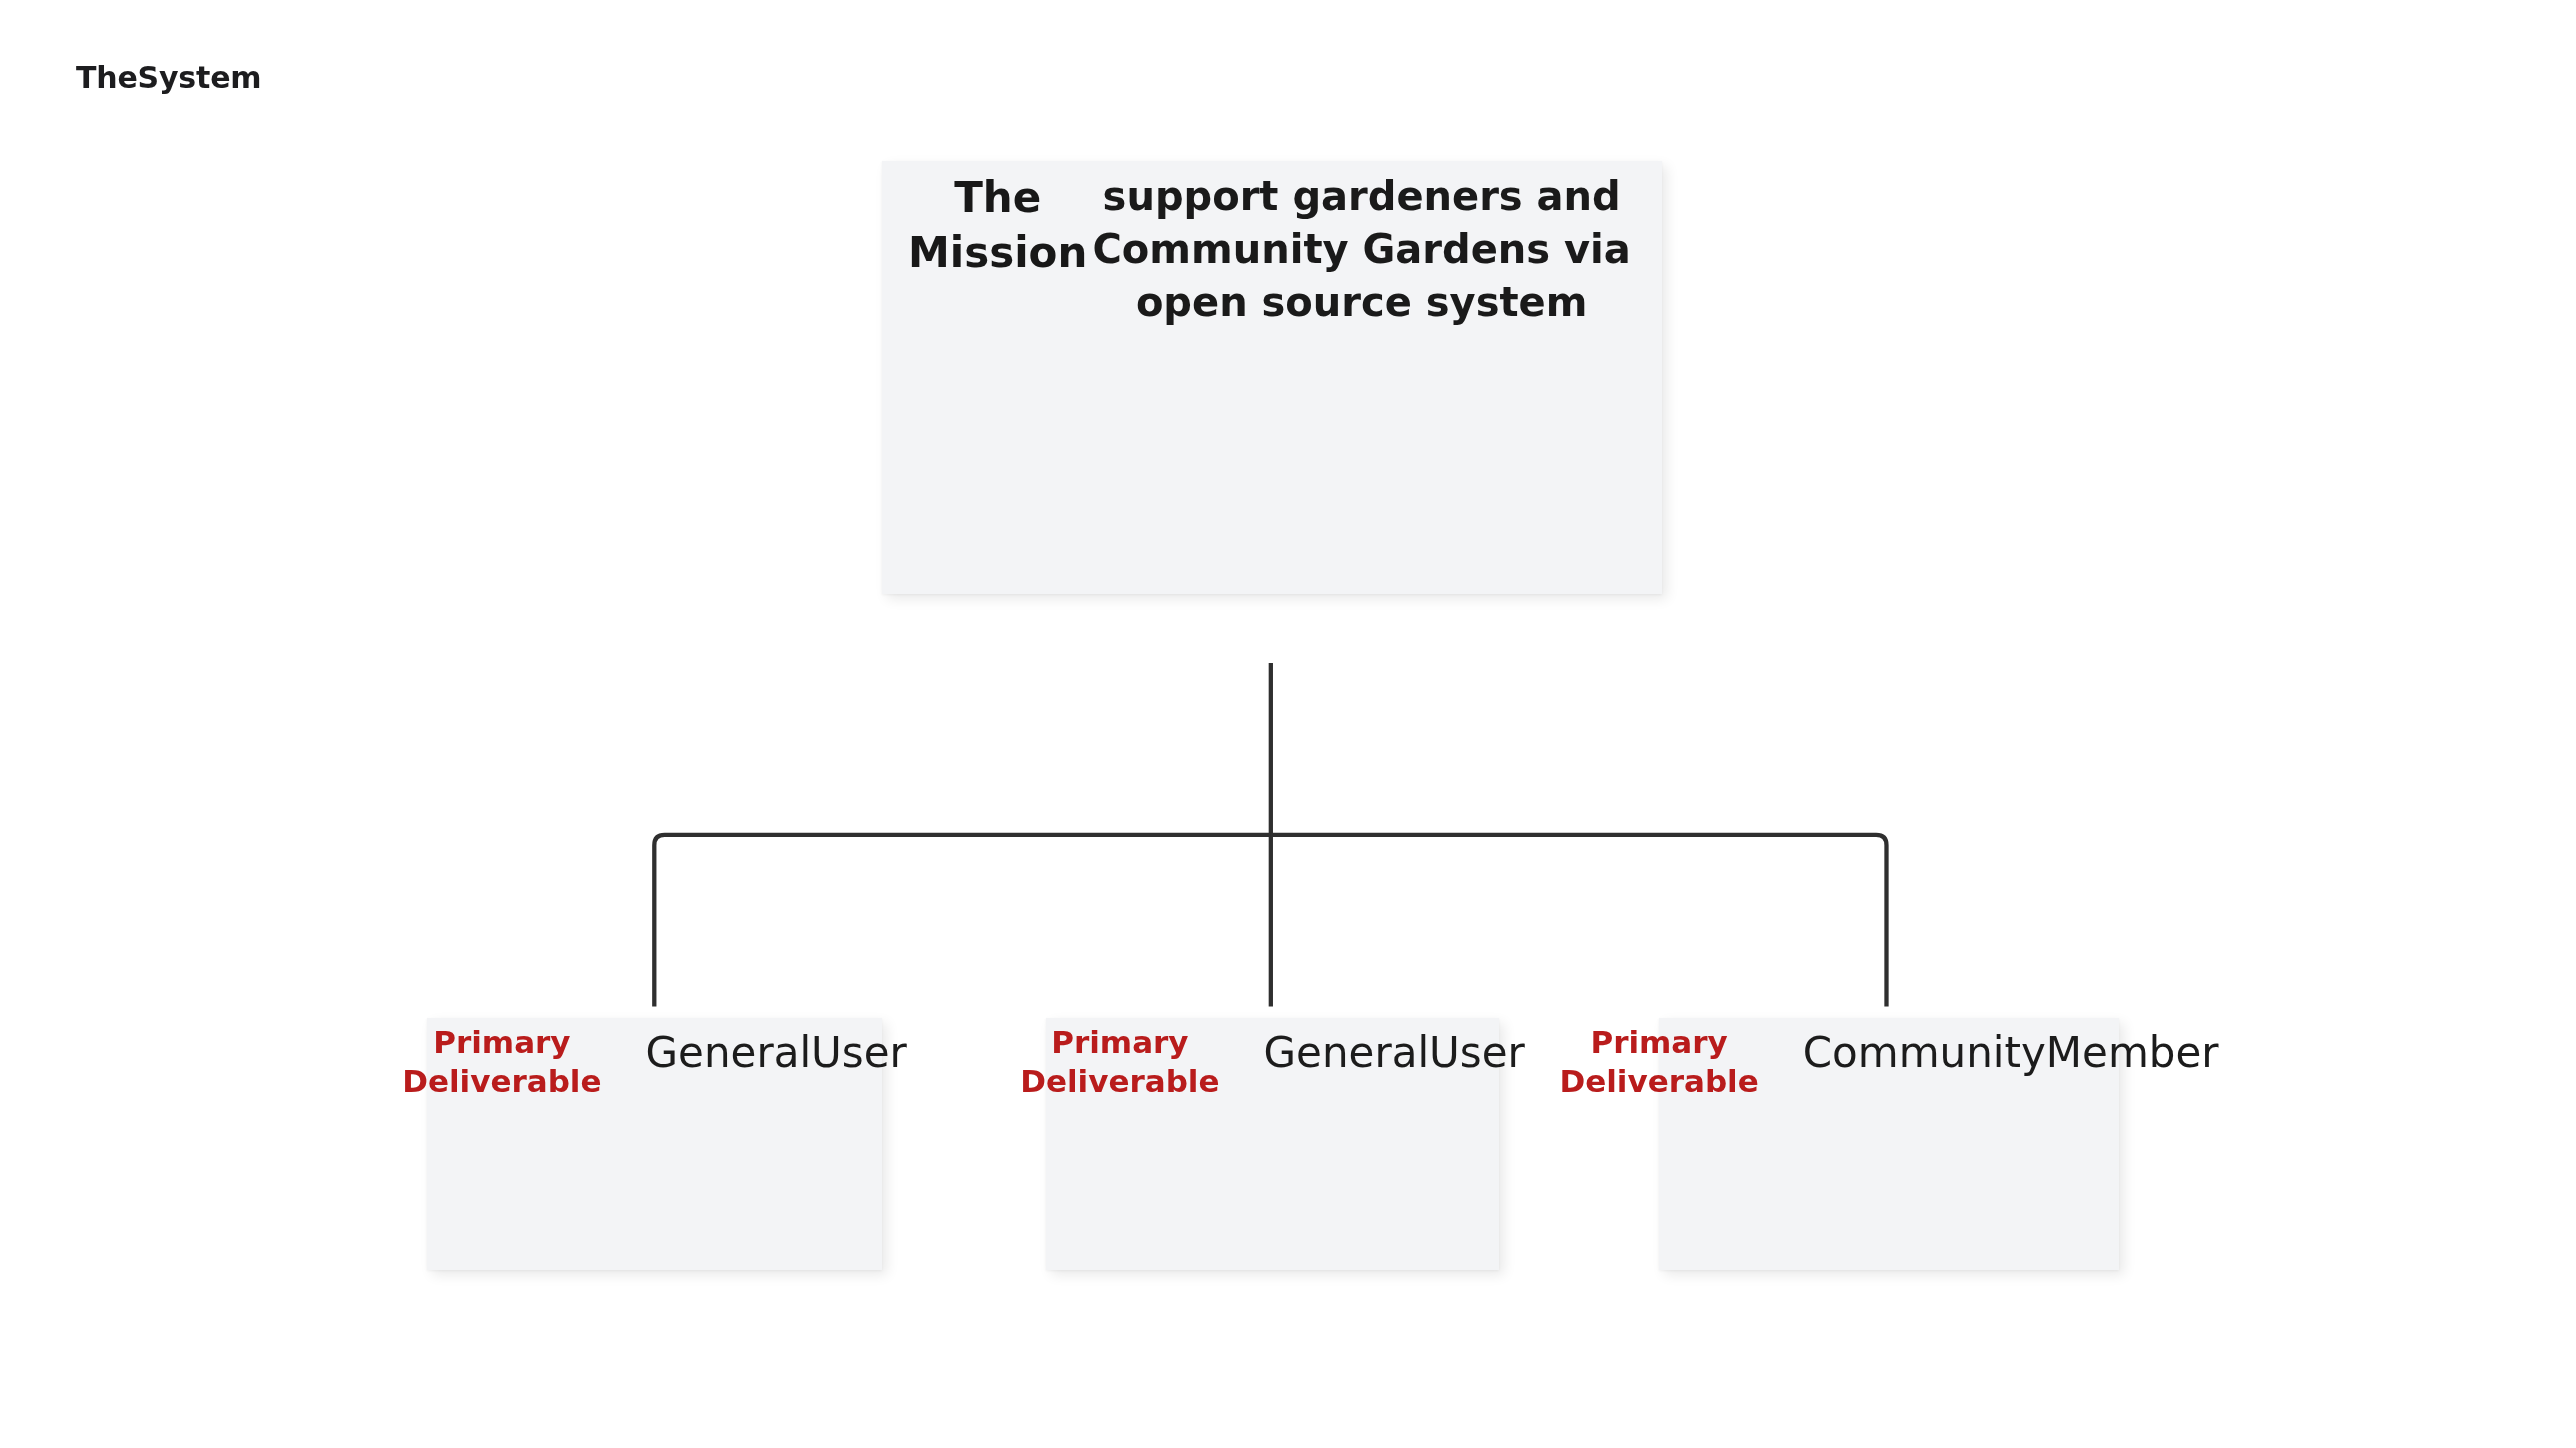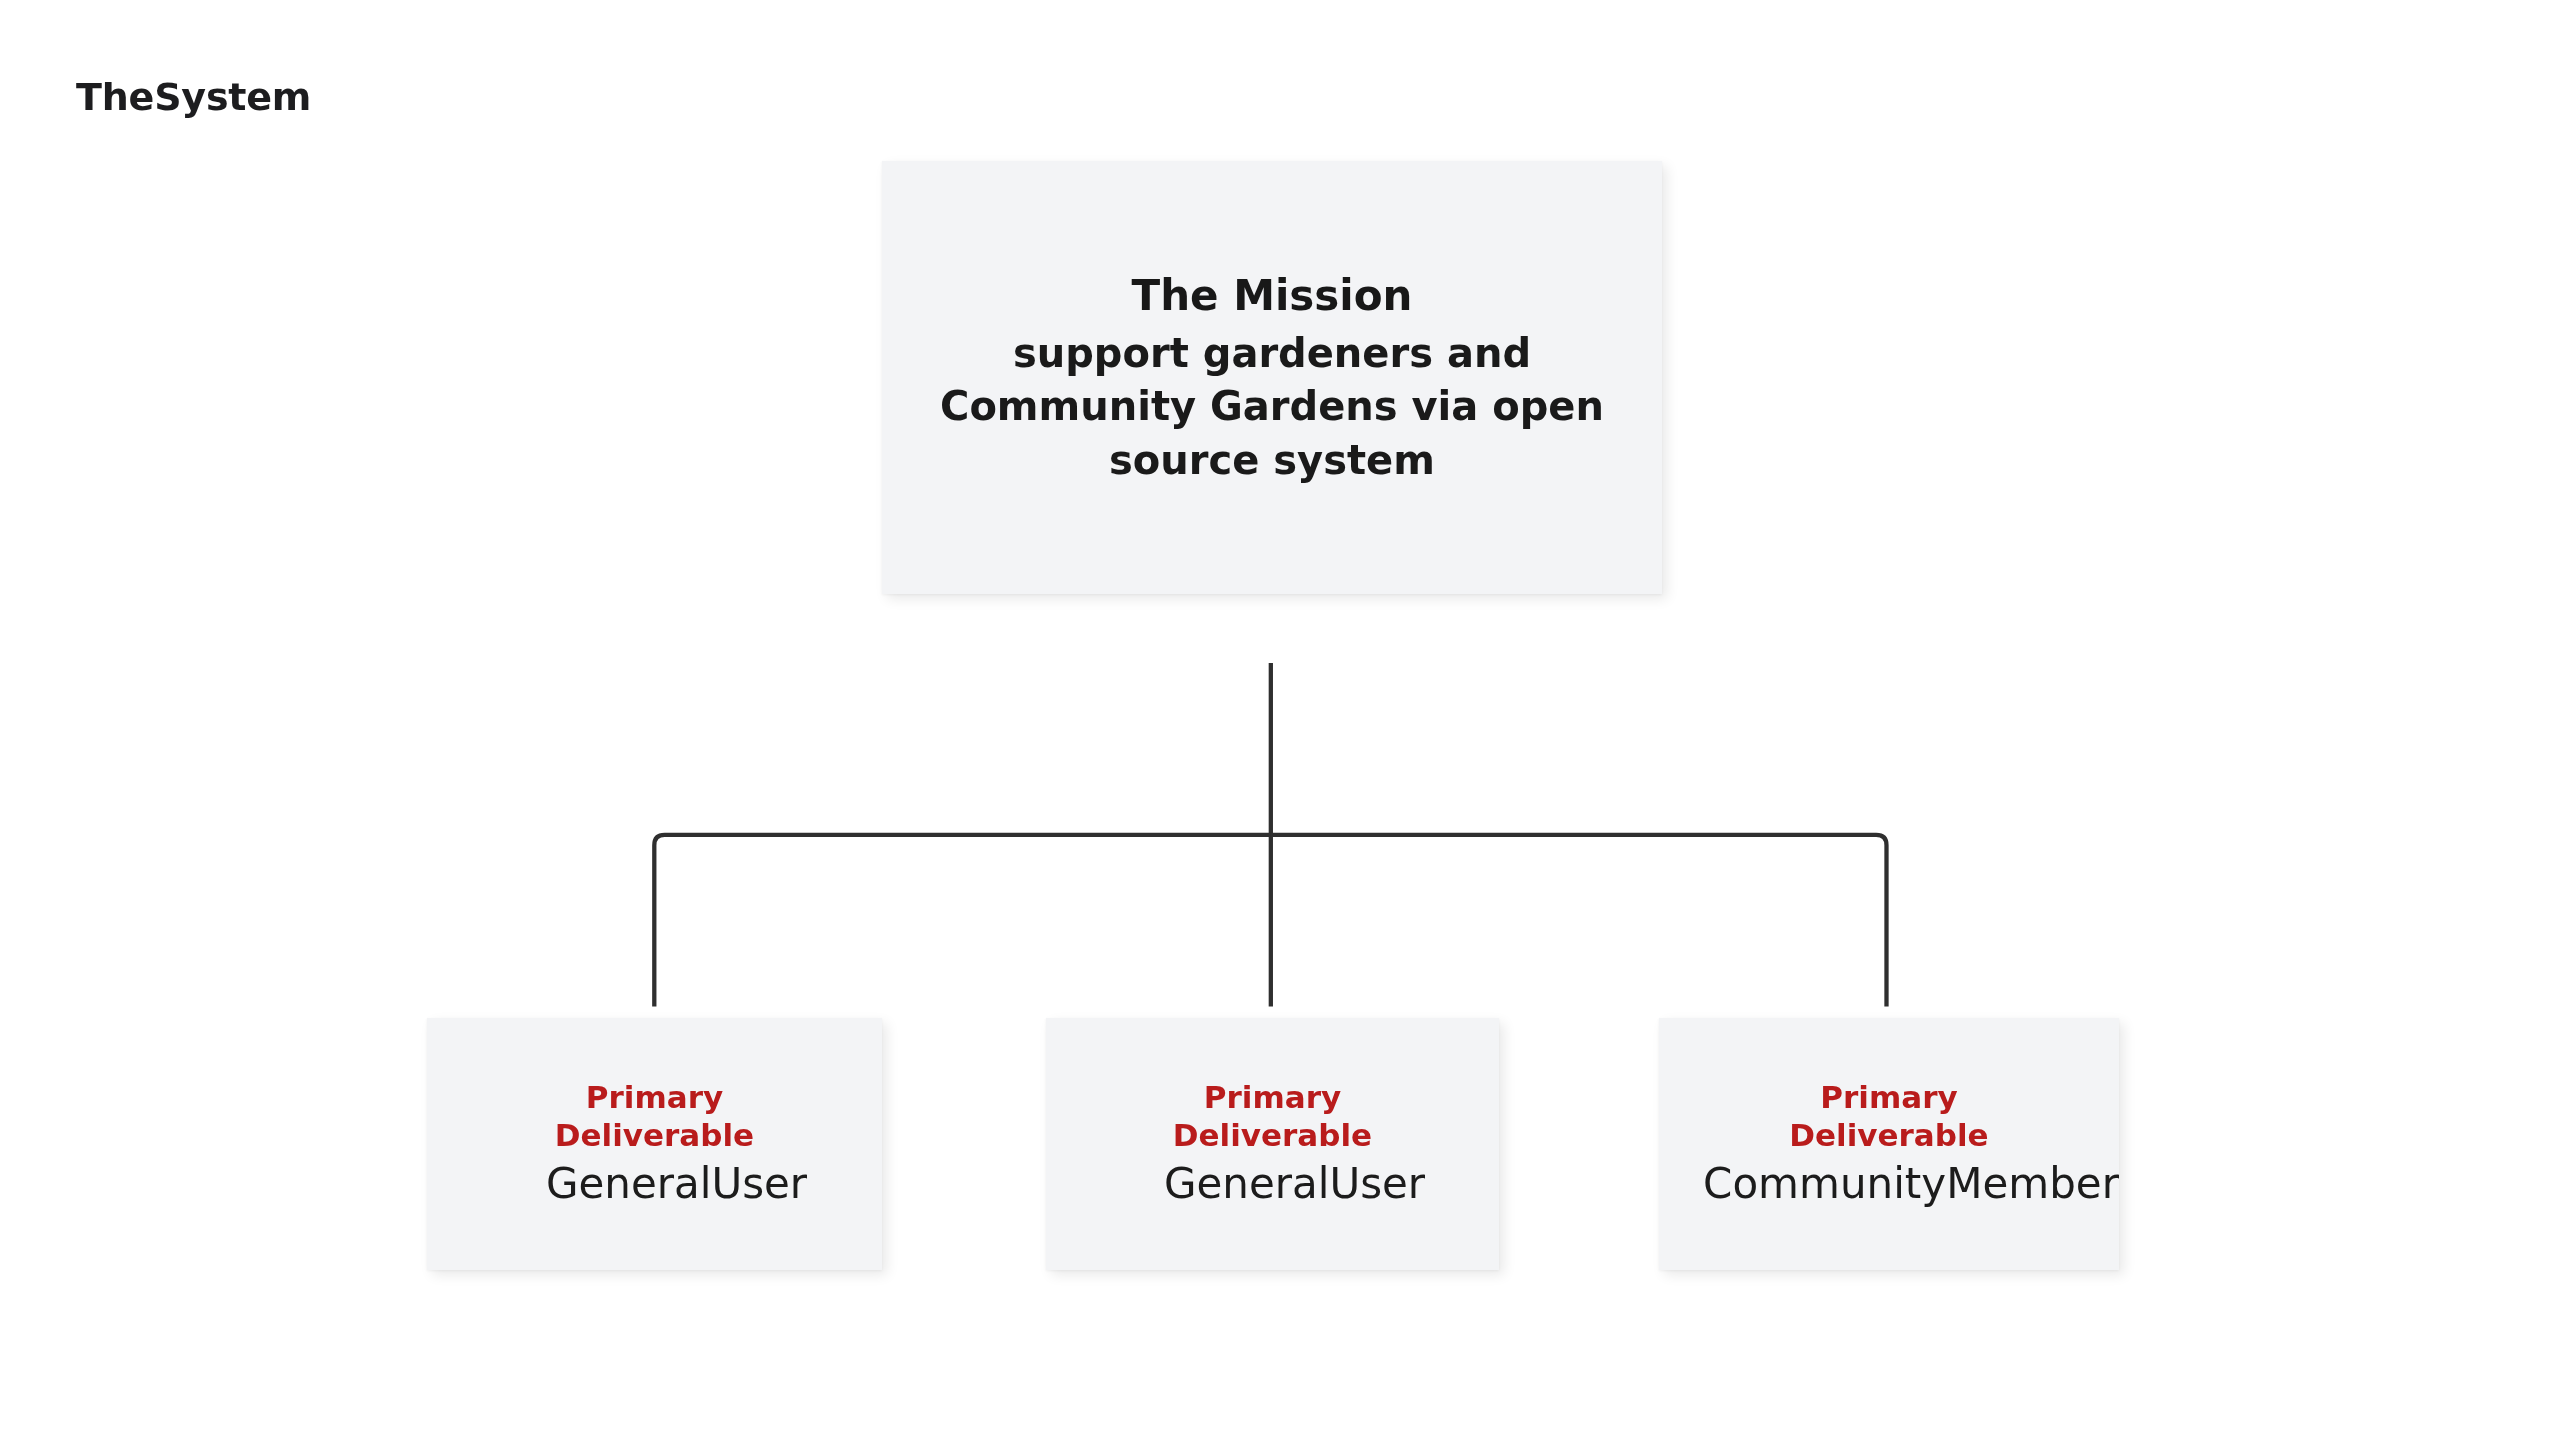--- a/index.html
+++ b/index.html
@@ -20,22 +20,22 @@
     position: absolute;
     inset: 0;
     width: 2576px;
     height: 1449px;
   }
 
   
   .page-title {
     position: absolute;
     left: 76px;
-    top: 78px;
-    font-size: 38px;
+    top: 63px;
+    font-size: 30px;
     font-weight: 700;
     color: #1d1d1f;
     letter-spacing: -0.2px;
     line-height: 1;
     white-space: nowrap;
     text-align: right;
   }
 
   
   .connectors {
@@ -47,22 +47,22 @@
     pointer-events: none;
   }
 
   
   .node {
     position: absolute;
     background: #f3f4f6;
     box-shadow: 5.2px 5.2px 12px rgba(0,0,0,0.085),
                 0 0.9px 2.6px rgba(0,0,0,0.05);
     display: flex;
-    flex-direction: column;
-    align-items: center;
+    flex-direction: row;
+    align-items: flex-start;
     justify-content: center;
     text-align: center;
     box-sizing: border-box;
   }
 
   .node--root {
     left: 882px;
     top: 161px;
     width: 780px;
     height: 433px;

